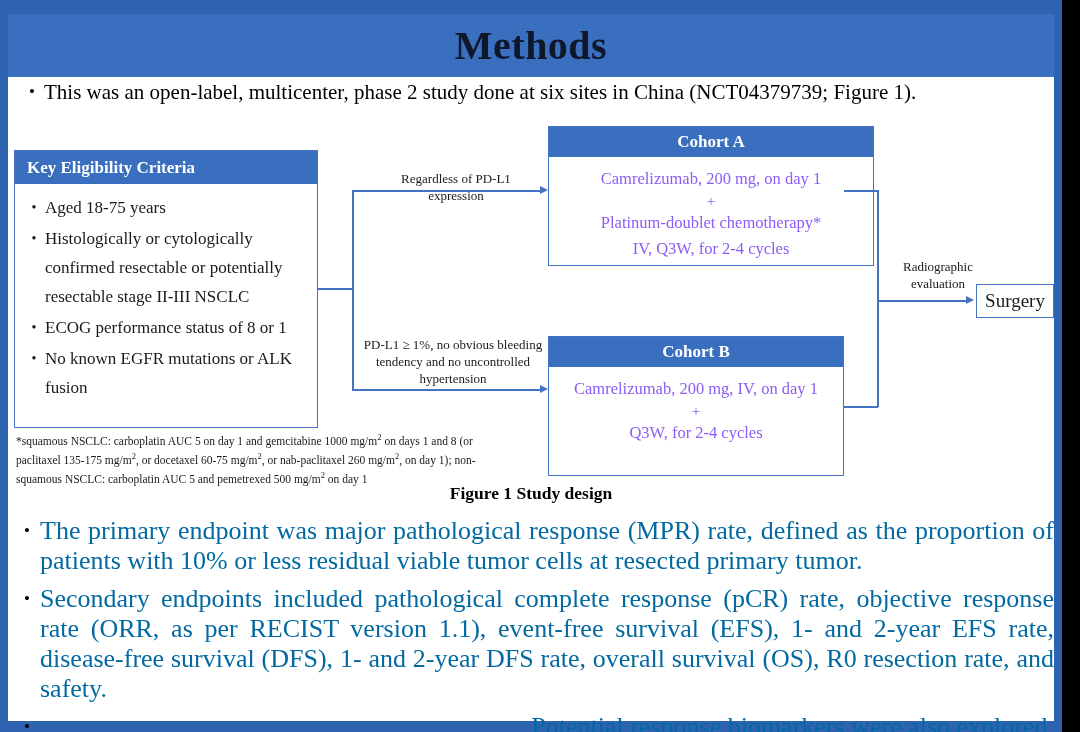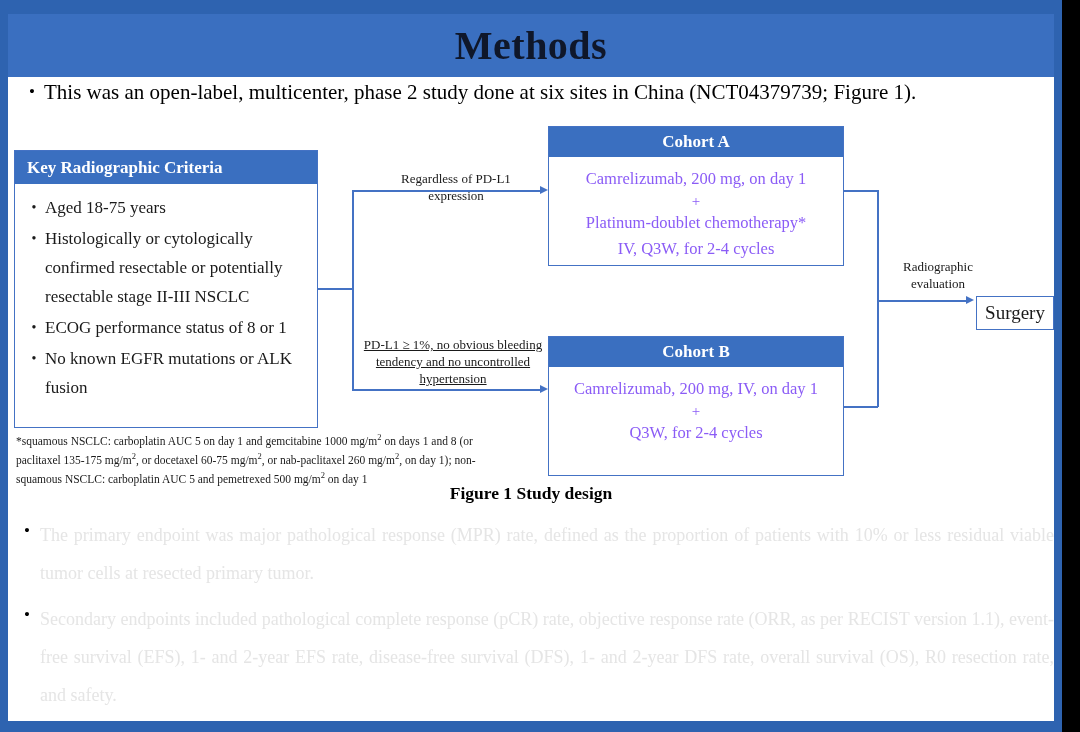--- a/index.html
+++ b/index.html
@@ -126,21 +126,21 @@
   }
   .footnote sup { font-size: 8.5px; }
 
   
   .cohort {
     position: absolute;
     border: 1px solid #4472c4;
     box-sizing: border-box;
     background: #ffffff;
   }
-  .cohort-a { left: 540px; top: 8px;  width: 296px; height: 140px; }
+  .cohort-a { left: 540px; top: 8px;  width: 326px; height: 140px; }
   .cohort-b { left: 540px; top: 218px; width: 296px; height: 140px; padding-left: 16px; }
   .cohort-head {
     position: absolute;
     left: 0; top: 0;
     width: 100%; height: 30px;
     background: #3a6fc0;
     color: #ffffff;
     font-size: 17px;
     font-weight: bold;
     line-height: 30px;
@@ -185,21 +185,20 @@
     position: absolute;
     left: 968px; top: 166px;
     width: 78px; height: 34px;
     border: 1.4px solid #4472c4;
     box-sizing: border-box;
     background: #ffffff;
     text-align: center;
     line-height: 32px;
     font-size: 19px;
     color: #1a1a1a;
-    margin-top: 12px;
   }
 
   
   .fig-caption {
     position: absolute;
     left: 8px; top: 483px;
     width: 1046px;
     text-align: center;
     font-size: 17.5px;
     font-weight: bold;
@@ -219,23 +218,23 @@
   }
   .bullet .bdot {
     width: 26px; flex: 0 0 26px;
     text-align: center;
     font-size: 17px;
     line-height: 30px;
     color: #000;
   }
   .bullet .btext {
     flex: 1;
-    font-size: 18px;
-    line-height: 38px;
-    color: #e5e5e5;
+    font-size: 26px;
+    line-height: 30px;
+    color: #0369a1;
     text-align: justify;
     text-justify: inter-word;
   }
   .bullet.last .btext { text-align: right; }
 </style>
 </head>
 <body>
 
 <div id="slide">
   <div class="frame">
@@ -247,21 +246,21 @@
   </div>
 
   <div class="lead-bullet">
     <span class="bdot">•</span>
     <span class="btext">This was an open-label, multicenter, phase 2 study done at six sites in China (NCT04379739; Figure 1).</span>
   </div>
 
   <div id="figure">
 
     <div class="elig-box">
-      <div class="elig-head">Key  Radiographic Criteria</div>
+      <div class="elig-head">Key  Eligibility Criteria</div>
       <div class="elig-list">
         <div class="elig-item">
           <span class="bdot">•</span>
           <span class="btext">Aged 18-75 years</span>
         </div>
         <div class="elig-item">
           <span class="bdot">•</span>
           <span class="btext">Histologically or cytologically confirmed resectable or potentially resectable stage II-III  NSCLC</span>
         </div>
         <div class="elig-item">
@@ -284,21 +283,21 @@
     <div class="ln-h" style="left:310px; top:170px; width:35px;"></div>
     <div class="ln-v" style="left:344px; top:72px; height:200px;"></div>
 
     <div class="ln-h" style="left:344px; top:72px; width:190px;"></div>
     <div class="arrow-head" style="left:532px; top:68px;"></div>
 
     <div class="ln-h" style="left:344px; top:271px; width:190px;"></div>
     <div class="arrow-head" style="left:532px; top:267px;"></div>
 
     <div class="branch-label" style="left:378px; top:28px; width:140px;margin-top:24px;">Regardless of PD-L1 expression</div>
-    <div class="branch-label" style="left:355px; top:218px; width:180px;text-decoration:underline;">PD-L1 ≥ 1%, no obvious bleeding tendency and no uncontrolled hypertension</div>
+    <div class="branch-label" style="left:355px; top:218px; width:180px;">PD-L1 ≥ 1%, no obvious bleeding tendency and no uncontrolled hypertension</div>
 
     <div class="cohort cohort-a">
       <div class="cohort-head">Cohort A</div>
       <div class="cohort-body">
         <div class="ln">Camrelizumab, 200 mg, on day 1</div>
         <div class="plus">+</div>
         <div class="ln">Platinum-doublet chemotherapy*</div>
         <div class="ln">IV, Q3W, for 2-4 cycles</div>
       </div>
     </div>

